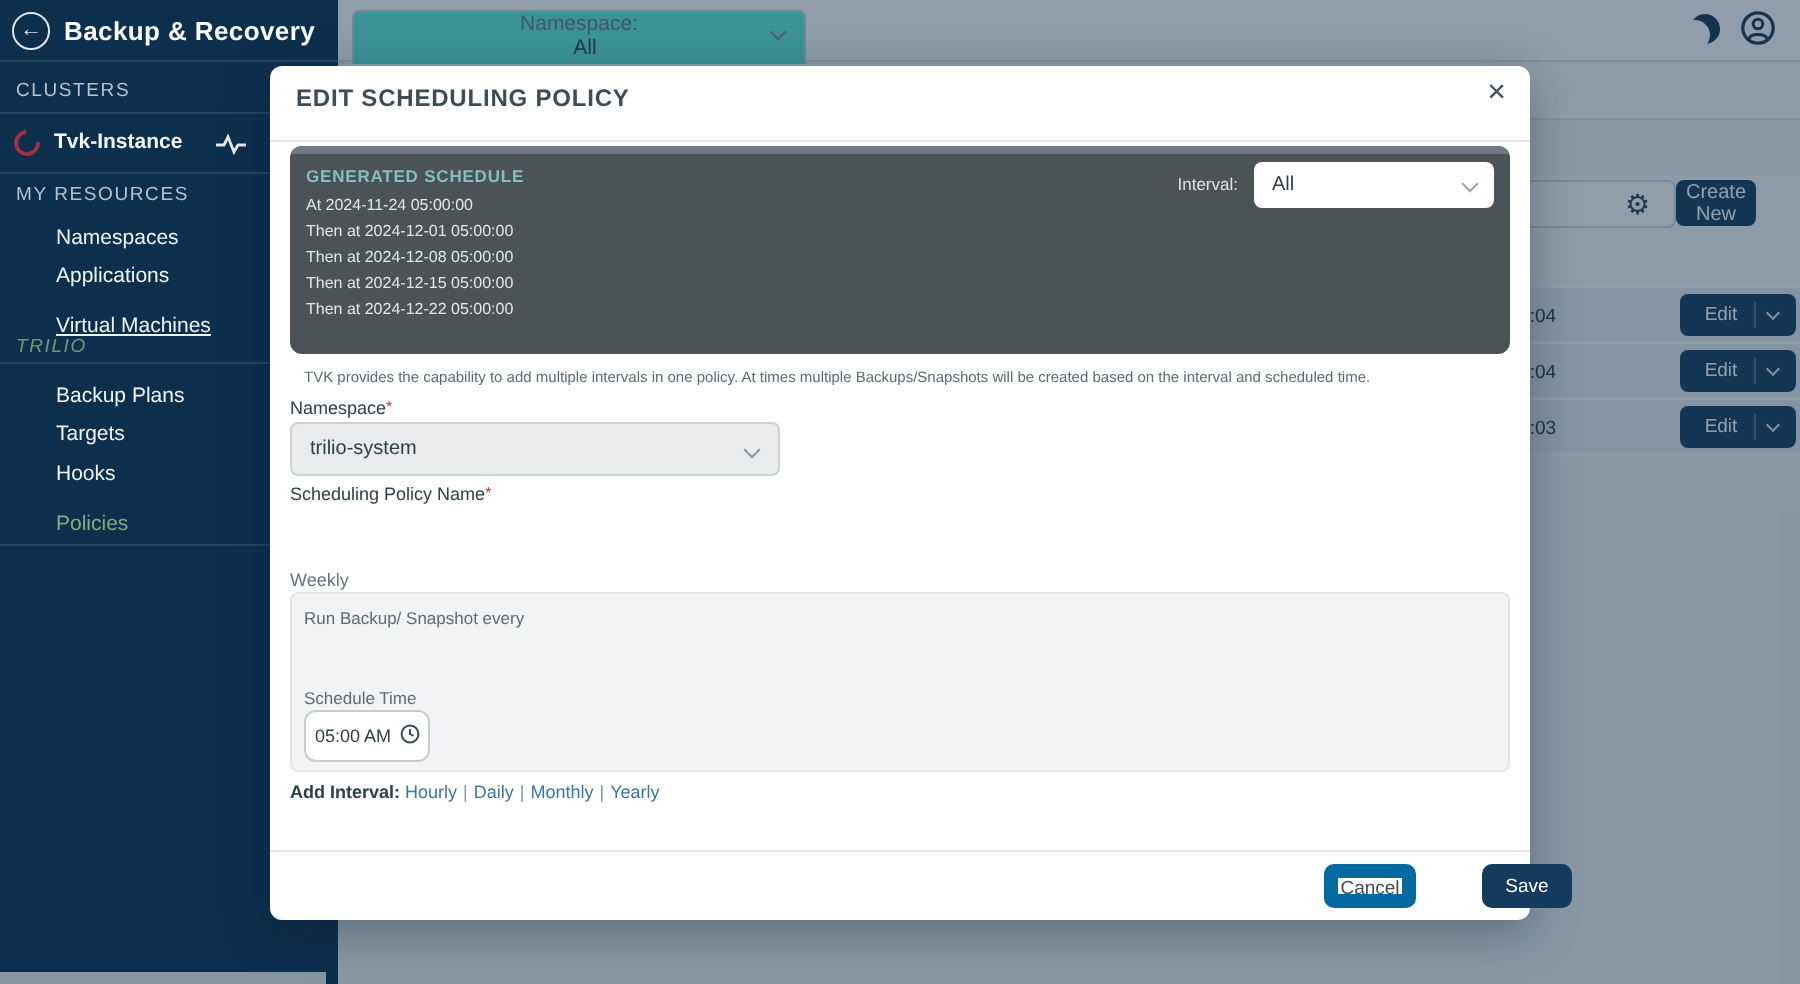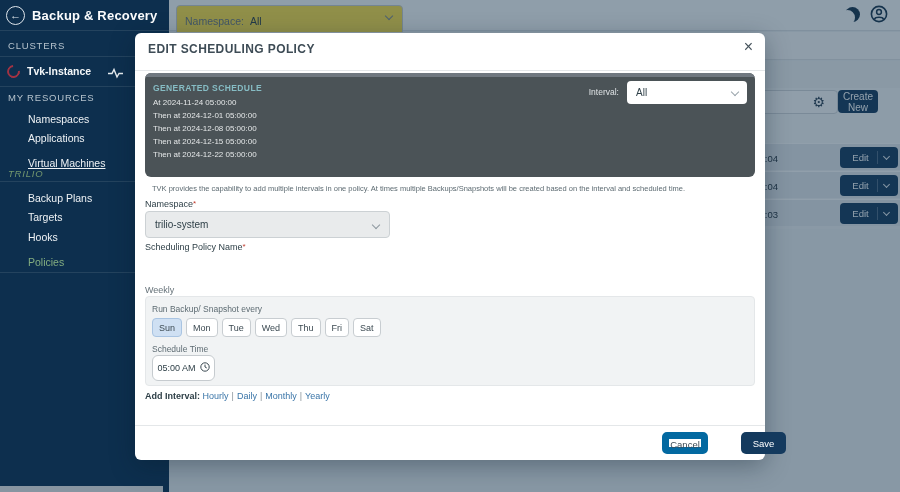--- a/index.html
+++ b/index.html
@@ -3,21 +3,21 @@
 <meta charset="utf-8">
 <style>
   * { margin:0; padding:0; box-sizing:border-box; }
   html,body { width:900px; height:492px; overflow:hidden; }
   body { font-family:"Liberation Sans", sans-serif; background:#fff; position:relative; }
   .app { position:relative; width:900px; height:492px; overflow:hidden; }
 
   
   .content { position:absolute; left:169px; top:0; width:731px; height:492px; background:#eef1f3; z-index:1; }
   .topbar { position:absolute; left:0; top:0; width:731px; height:31px; background:#fcfdfd; border-bottom:1px solid #dfe3e6; }
-  .ns-select { position:absolute; left:7px; top:5px; width:227px; height:32px; background:#fde047; border:1px solid #c9ced2; border-radius:4px; display:flex; align-items:center; padding:0 8px; font-size:10.5px; color:#6b777e; }
+  .ns-select { position:absolute; left:7px; top:5px; width:227px; height:32px; background:#5eead4; border:1px solid #c9ced2; border-radius:4px; display:flex; align-items:center; padding:0 8px; font-size:10.5px; color:#6b777e;flex-direction:column; }
   .ns-select .val { color:#2f4048; margin-left:6px; }
   .ns-select .chev { position:absolute; right:10px; top:7px; }
   .chev { width:6px; height:6px; border-right:1.5px solid #7d8a92; border-bottom:1.5px solid #7d8a92; transform:rotate(45deg); display:inline-block; }
   .moon { position:absolute; right:40px; top:7px; width:15px; height:15px; border-radius:50%; box-shadow:inset -5px 3px 0 0 #16334d; }
   .avatar-ic { position:absolute; right:12px; top:5px; }
   .band2 { position:absolute; left:0; top:32px; width:731px; height:28px; background:#fbfcfc; border-bottom:1px solid #e2e5e7; }
   .band3 { position:absolute; left:0; top:61px; width:731px; height:27px; background:#f1f3f4; }
   .toolbar { position:absolute; left:0; top:88px; width:731px; height:55px; background:#f8f9fa; }
   .searchbar { position:absolute; left:8px; top:2px; width:661px; height:24px; background:#fdfdfe; border:1px solid #d3d8db; border-radius:4px; }
   .gear { position:absolute; right:12px; top:3px; font-size:14px; color:#2e4356; line-height:16px; }
@@ -207,29 +207,20 @@
       <span class="chev"></span>
     </div>
 
     <div class="f-label" style="top:209px;">
       <span>Scheduling Policy Name</span><span class="req">*</span>
     </div>
 
     <div class="weekly-label">Weekly</div>
     <div class="weekly-box">
       <div class="run-label">Run Backup/ Snapshot every</div>
-      <div class="days">
-        <span class="day-chip sel">Sun</span>
-        <span class="day-chip">Mon</span>
-        <span class="day-chip">Tue</span>
-        <span class="day-chip">Wed</span>
-        <span class="day-chip">Thu</span>
-        <span class="day-chip">Fri</span>
-        <span class="day-chip">Sat</span>
-      </div>
       <div class="st-label">Schedule Time</div>
       <div class="time-input">
         <span>05:00 AM</span>
         <span>
           <svg width="10" height="10" viewBox="0 0 10 10">
               <circle cx="5" cy="5" r="4.2" fill="none" stroke="#3c4a52" stroke-width="1"></circle>
               <polyline points="5,2.6 5,5 6.8,6" fill="none" stroke="#3c4a52" stroke-width="1"></polyline>
             </svg>
         </span>
       </div>

